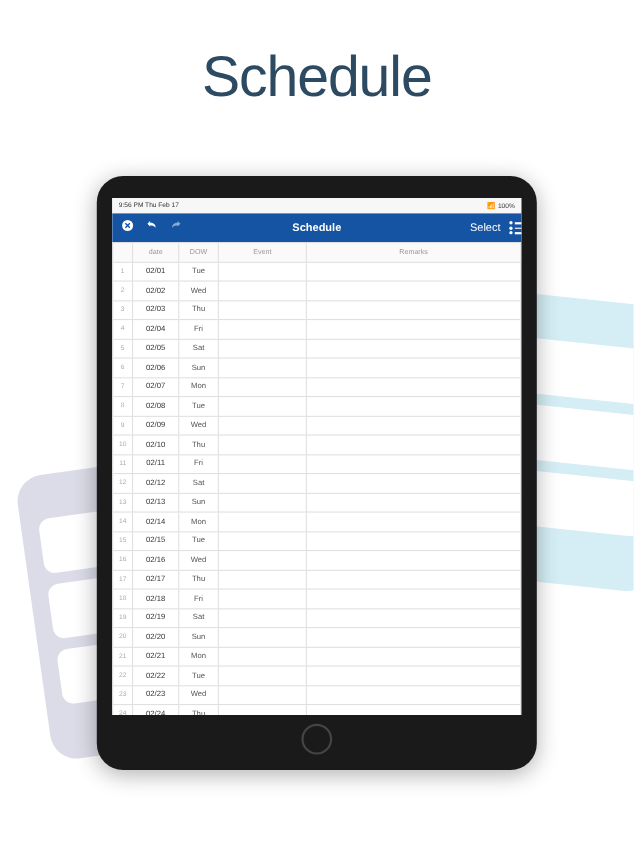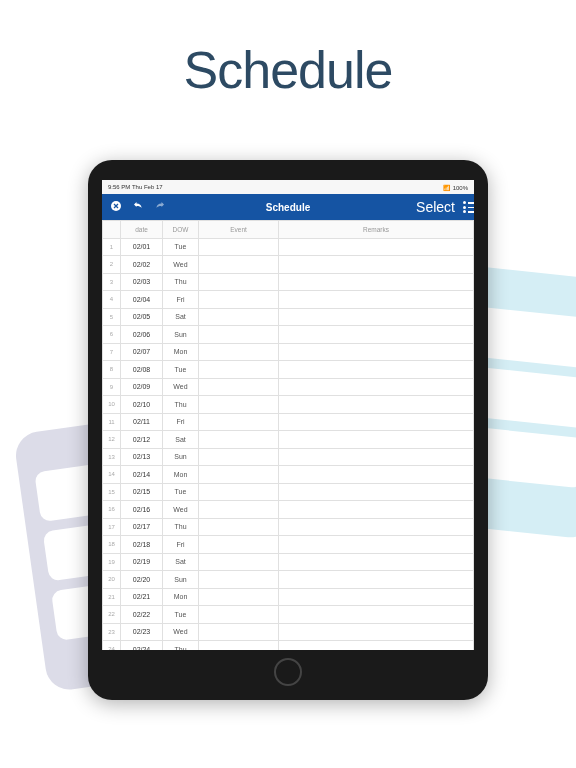--- a/index.html
+++ b/index.html
@@ -9,21 +9,21 @@
 .bg-left{background:#dcdce8;left:30px;top:420px;transform:rotate(-8deg)}
 .bg-right{background:#d5eef5;right:-30px;top:270px;transform:rotate(6deg)}
 .bg-cell{position:absolute;background:#fff;border-radius:10px;left:16px;right:16px;height:50px}
 .tablet{position:absolute;left:88px;top:160px;width:400px;height:540px;background:#1a1a1a;border-radius:24px;padding:20px 14px 50px;box-shadow:0 4px 20px rgba(0,0,0,.3);z-index:10}
 .home-btn{position:absolute;bottom:14px;left:50%;transform:translateX(-50%);width:28px;height:28px;border:2px solid #444;border-radius:50%}
 .screen{background:#fff;width:100%;height:100%;overflow:hidden;position:relative}
 .status-bar{height:14px;background:#f7f7f7;display:flex;justify-content:space-between;align-items:center;padding:0 6px;font-size:6px;color:#333}
 .toolbar{height:26px;background:#1554a3;display:flex;align-items:center;padding:0 8px;color:#fff;position:relative}
 .toolbar-left{display:flex;gap:10px;align-items:center}
 .toolbar-title{position:absolute;left:50%;transform:translateX(-50%);font-size:10px;font-weight:600}
-.toolbar-right{margin-left:auto;display:flex;align-items:center;gap:8px;font-size:14px}
+.toolbar-right{margin-left:auto;display:flex;align-items:center;gap:8px;font-size:10px}
 .icon-svg{width:12px;height:12px;fill:#fff}
 .icon-dim{opacity:.5}
 .list-icon{display:inline-block}
 .list-icon span{display:block;width:3px;height:3px;background:#fff;border-radius:50%;margin:1.5px 0;position:relative}
 .list-icon span::after{content:"";position:absolute;left:5px;top:1px;width:10px;height:1.5px;background:#fff}
 .table-wrap{height:calc(100% - 40px);overflow:hidden}
 table{width:100%;border-collapse:collapse;font-size:7px}
 th,td{border:1px solid #e0e0e0;height:17.5px;text-align:center;color:#555}
 th{background:#fafafa;font-weight:400;color:#999;font-size:6.5px}
 th:first-child,td:first-child{width:18px;color:#aaa;font-size:6px}

